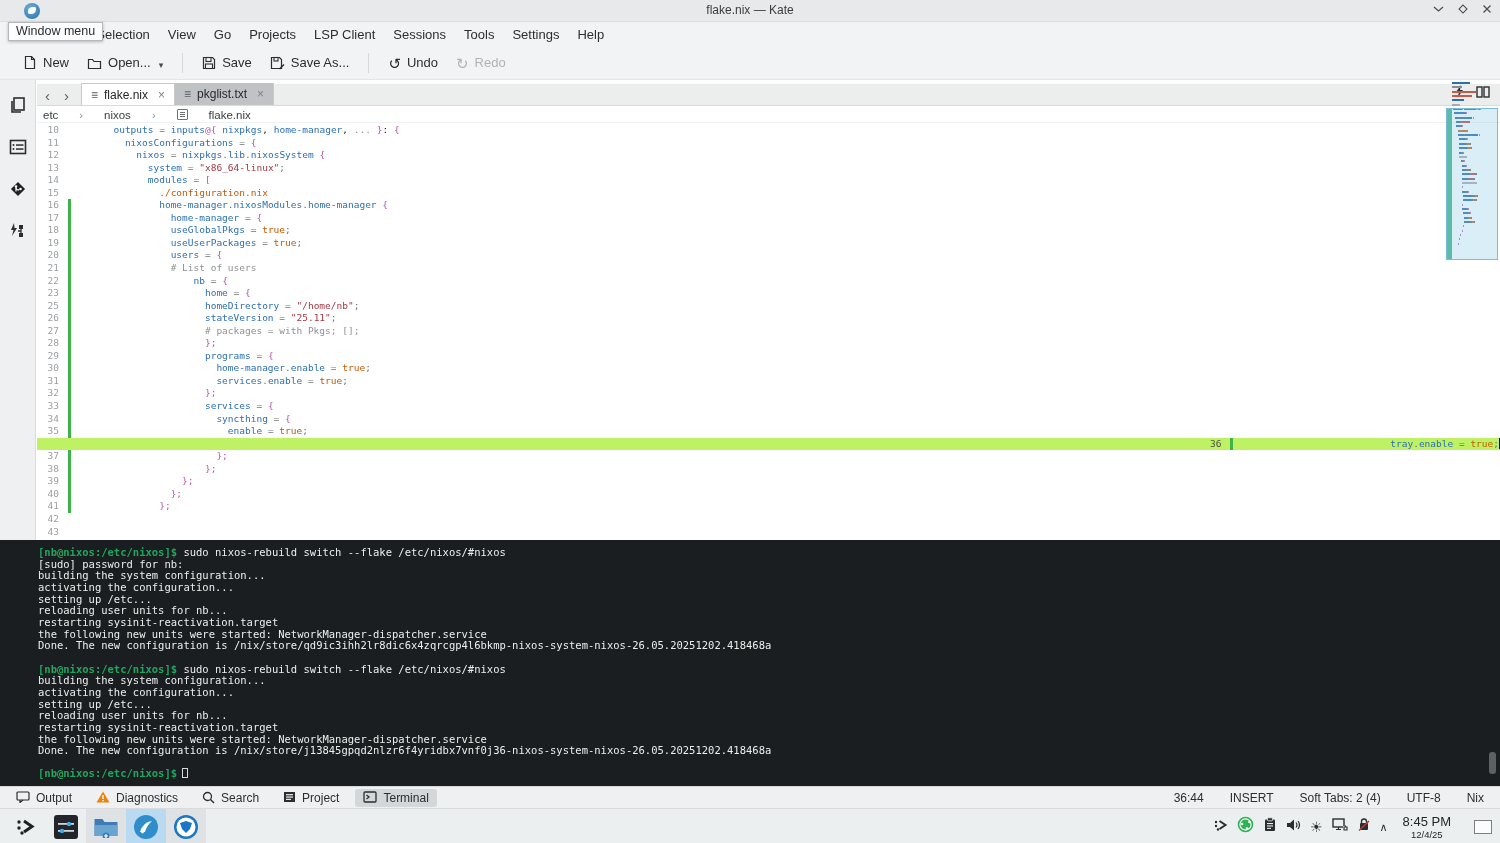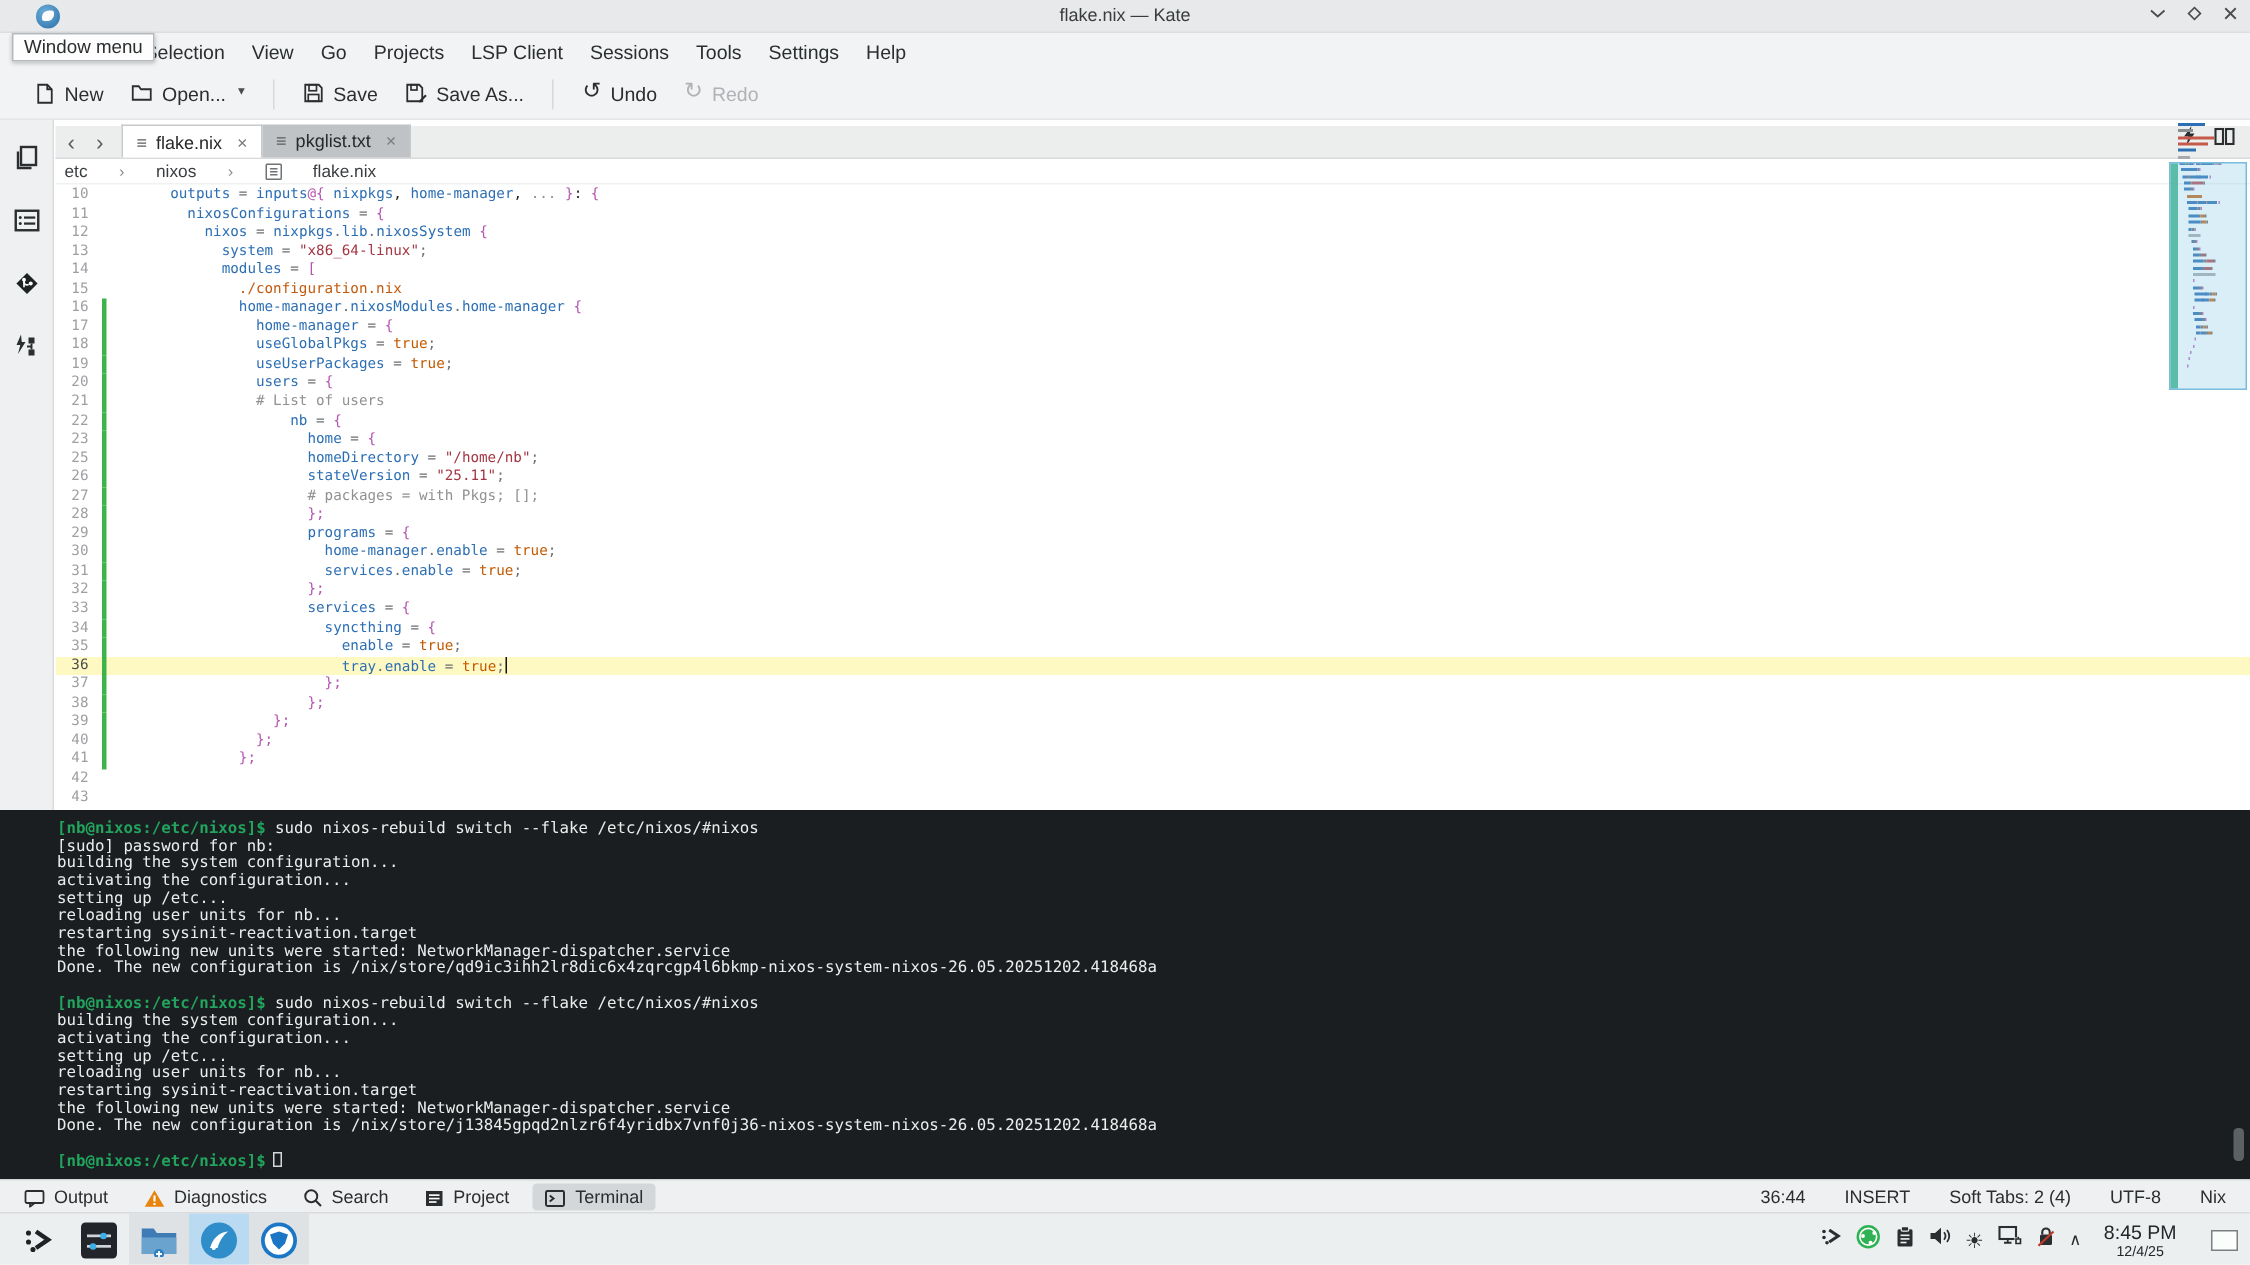--- a/index.html
+++ b/index.html
@@ -16,21 +16,21 @@
   .win-controls svg { display:block; }
 
   
   .menubar { position:absolute; left:0; top:22px; width:1500px; height:24px; background:#f2f3f4; display:flex; align-items:center; padding-left:8px; }
   .menubar .menu-item { font-size:13px; color:#2b2e30; padding:3px 9px; cursor:default; }
   .tooltip { position:absolute; left:8px; top:22px; height:19px; background:#fdfdfd; border:1px solid #b6b9bb; box-shadow:0 1px 3px rgba(0,0,0,.25);
       font-size:12.5px; color:#2b2e30; padding:1px 7px 0 7px; z-index:30; }
 
   
   .toolbar { position:absolute; left:0; top:46px; width:1500px; height:34px; background:#f2f3f4; display:flex; align-items:center; padding-left:14px; border-bottom:1px solid #e3e5e6;}
-  .tb-btn { display:flex; align-items:flex-start; gap:6px; font-size:13px; color:#2b2e30; padding:5px 9px; border-radius:3px; }
+  .tb-btn { display:flex; align-items:flex-end; gap:6px; font-size:13px; color:#2b2e30; padding:5px 9px; border-radius:3px; }
   .tb-btn .glyph { font-size:15px; line-height:12px; color:#2b2e30; }
   .tb-btn.disabled, .tb-btn.disabled .glyph { color:#b0b3b5; }
   .tb-sep { width:1px; height:20px; background:#d6d8da; margin:0 10px; }
   .chev { font-size:9px; color:#4a4d4f; margin-left:2px; }
 
   
   .main { position:absolute; left:0; top:80px; width:1500px; height:460px; background:#fff; }
   .side-rail { position:absolute; left:0; top:0; width:36px; height:460px; background:#eff0f1; border-right:1px solid #dadcdd; }
   .side-rail .rail-icon { width:36px; height:34px; display:flex; align-items:center; justify-content:center; margin-top:8px; }
 
@@ -45,21 +45,21 @@
   .tabrow-right { margin-left:auto; display:flex; align-items:center; gap:12px; padding:0 10px 3px 0; }
 
   .breadcrumb { position:absolute; left:37px; top:27px; right:0; height:16px; background:#fff; display:flex; align-items:center; gap:21px; font-size:11.5px; color:#3a3d3f; padding-left:6px; border-bottom:1px solid #f0f1f1;}
   .breadcrumb .sep { color:#8a8e90; font-size:11px; }
   .bc-doc { width:11px; height:11px; border:1px solid #6f7375; border-radius:1px; position:relative; }
   .bc-doc::after{ content:""; position:absolute; left:2px; top:2px; right:2px; height:1px; background:#6f7375; box-shadow:0 2px 0 #6f7375, 0 4px 0 #6f7375; }
 
   
   .editor { position:absolute; left:37px; top:44px; right:0; bottom:0; background:#fff; overflow:hidden; font-family:"DejaVu Sans Mono",monospace; font-size:9.5px; }
   .code-line { display:flex; height:12.55px; line-height:12.55px; white-space:pre; }
-  .code-line.current { background:#fef9c3; }
+  .code-line.current { background:#bef264;justify-content:flex-end; }
   .ln { width:22px; text-align:right; color:#9da0a3; flex:0 0 22px; }
   .code-line.current .ln { color:#4a4d4f; }
   .chbar { width:3px; flex:0 0 3px; margin-left:9px; }
   .chbar.on { background:#3cb44a; }
   .code { padding-left:31px; color:#202224; }
   .tk-at{color:#2d6fb4;} .tk-op{color:#6e7173;} .tk-tr{color:#c35a00;} .tk-st{color:#a43744;}
   .tk-pa{color:#c35a0e;} .tk-co{color:#8f9193;} .tk-br{color:#b455b0;} .tk-pl{color:#202224;}
   .caret { display:inline-block; width:1px; height:11px; background:#111; vertical-align:-2px; }
 
   
@@ -73,21 +73,21 @@
 
   
   .terminal { position:absolute; left:0; top:540px; width:1500px; height:246px; background:#1b1e20; font-family:"DejaVu Sans Mono",monospace; font-size:10.5px; line-height:11.65px; color:#eceeee; padding:7px 0 0 38px; }
   .t-prompt { color:#21a45d; font-weight:bold; }
   .t-line { white-space:pre; }
   .t-cursor { display:inline-block; width:6px; height:10px; border:1px solid #d6d8d8; vertical-align:-1px; margin-left:5px; }
   .t-scroll { position:absolute; right:4px; bottom:12px; width:7px; height:22px; background:#5c6164; border-radius:3px; }
 
   
   .statusbar { position:absolute; left:0; top:786px; width:1500px; height:22px; background:#eff0f1; border-top:1px solid #d5d7d8; display:flex; align-items:center; font-size:12px; color:#2b2e30; padding:0 8px; }
-  .sb-btn { display:flex; align-items:flex-end; gap:6px; padding:2px 8px; border-radius:3px; margin-right:8px; }
+  .sb-btn { display:flex; align-items:flex-start; gap:6px; padding:2px 8px; border-radius:3px; margin-right:8px; }
   .sb-btn.pressed { background:#d3d7d9; }
   .sb-right { margin-left:auto; display:flex; gap:26px; padding-right:8px; }
 
   
   .taskbar { position:absolute; left:0; top:808px; width:1500px; height:35px; background:#eceff0; border-top:1px solid #d9dbdc; }
   .task-left { position:absolute; left:6px; top:0; height:35px; display:flex; align-items:center; }
   .task-tile { width:40px; height:35px; display:flex; align-items:center; justify-content:center; }
   .task-tile.open { background:#dee2e4; }
   .task-tile.active { background:#b9daf0; }
   .tray { position:absolute; right:8px; top:0; height:35px; display:flex; align-items:center; gap:9px; }

